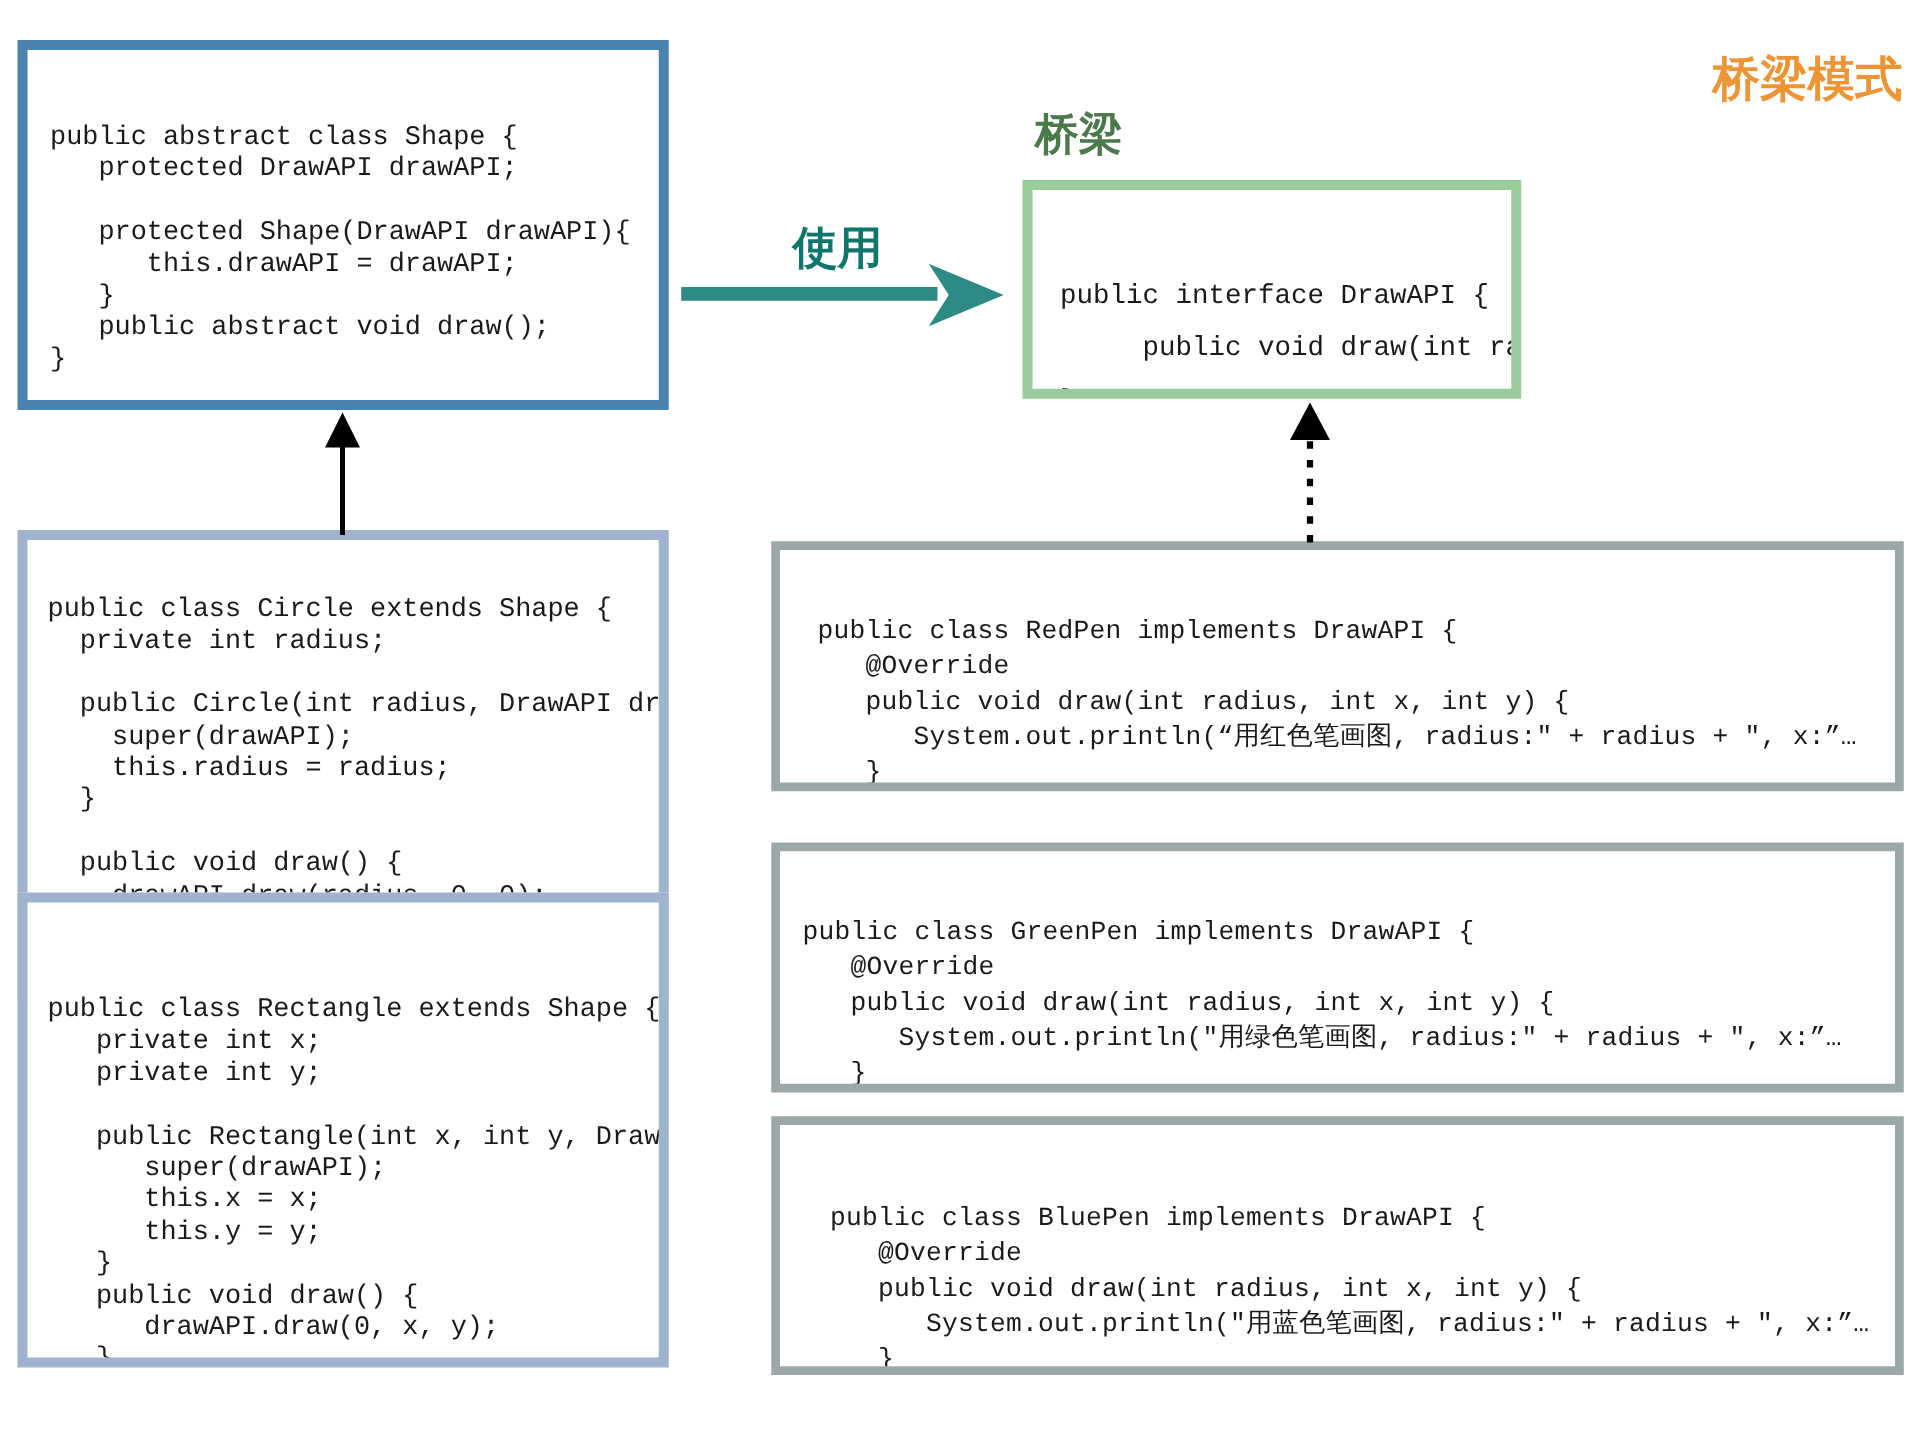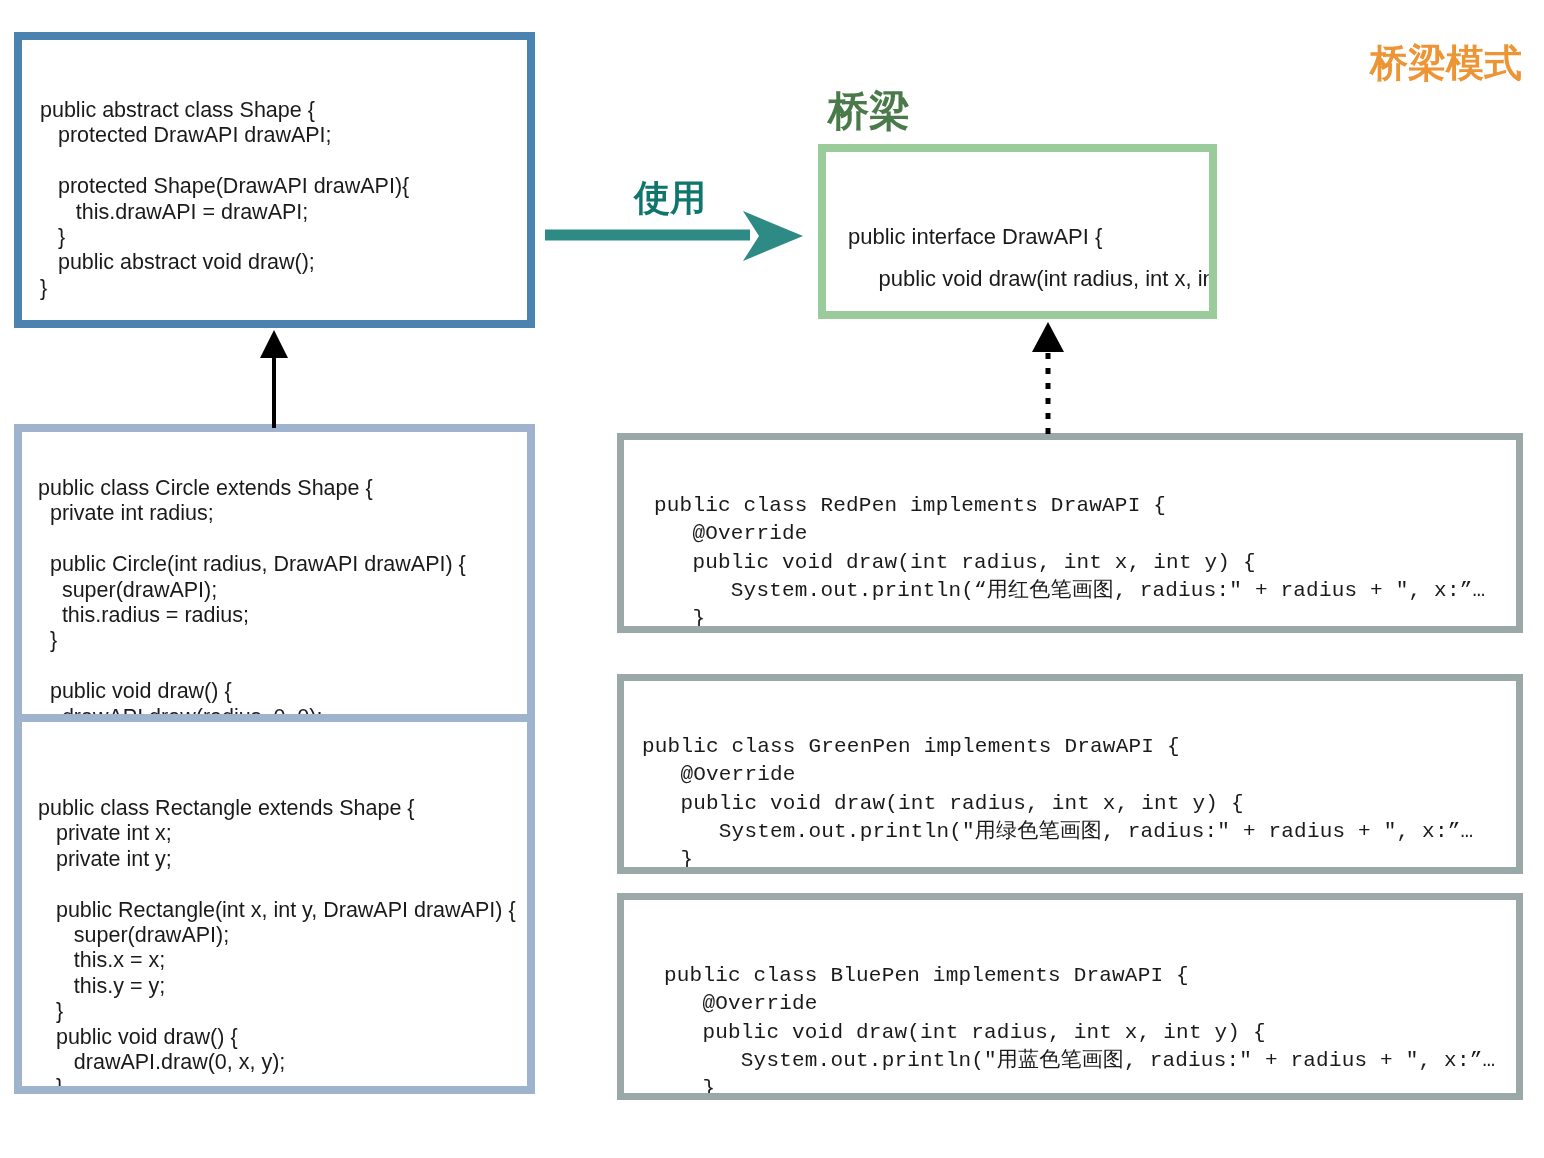--- a/index.html
+++ b/index.html
@@ -25,21 +25,21 @@
     overflow: hidden;
   }
   .codebox .code {
     white-space: pre;
     margin: 0;
     color: #1a1a1a;
   }
 
   
   .sans .code {
-    font-family: Liberation Sans, sans-serif;
+    font-family: Liberation Mono, monospace;
     font-size: 21.5px;
     line-height: 25.4px;
   }
 
   
   .mono .code {
     font-family: "Liberation Mono", "DejaVu Sans Mono", monospace;
     font-size: 21px;
     line-height: 28.3px;
     letter-spacing: 0.2px;
@@ -98,21 +98,21 @@
     white-space: nowrap;
     font-weight: 700;
   }
   #title-pattern {
     right: 22px; top: 38px;
     font-size: 38px;
     color: #ed9434;
   }
   #label-bridge {
     left: 828px; top: 84px;
-    font-size: 41px;
+    font-size: 35px;
     color: #4a7a4a;
   }
   #label-use {
     left: 634px; top: 174px;
     font-size: 36px;
     color: #0f766e;
   }
 
   
   .arrow-svg { position: absolute; overflow: visible; }

